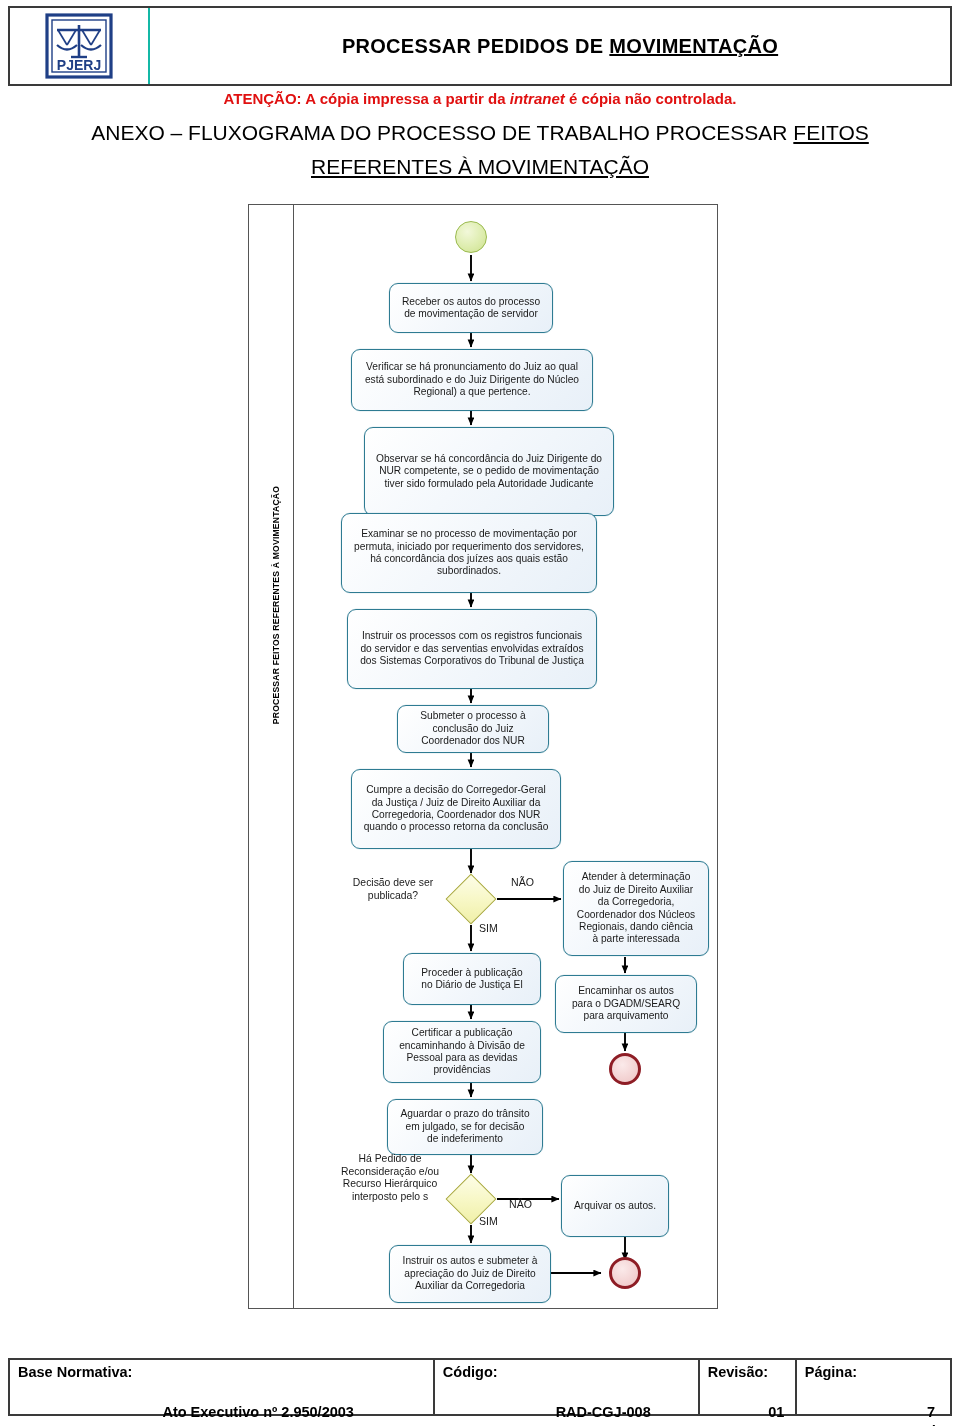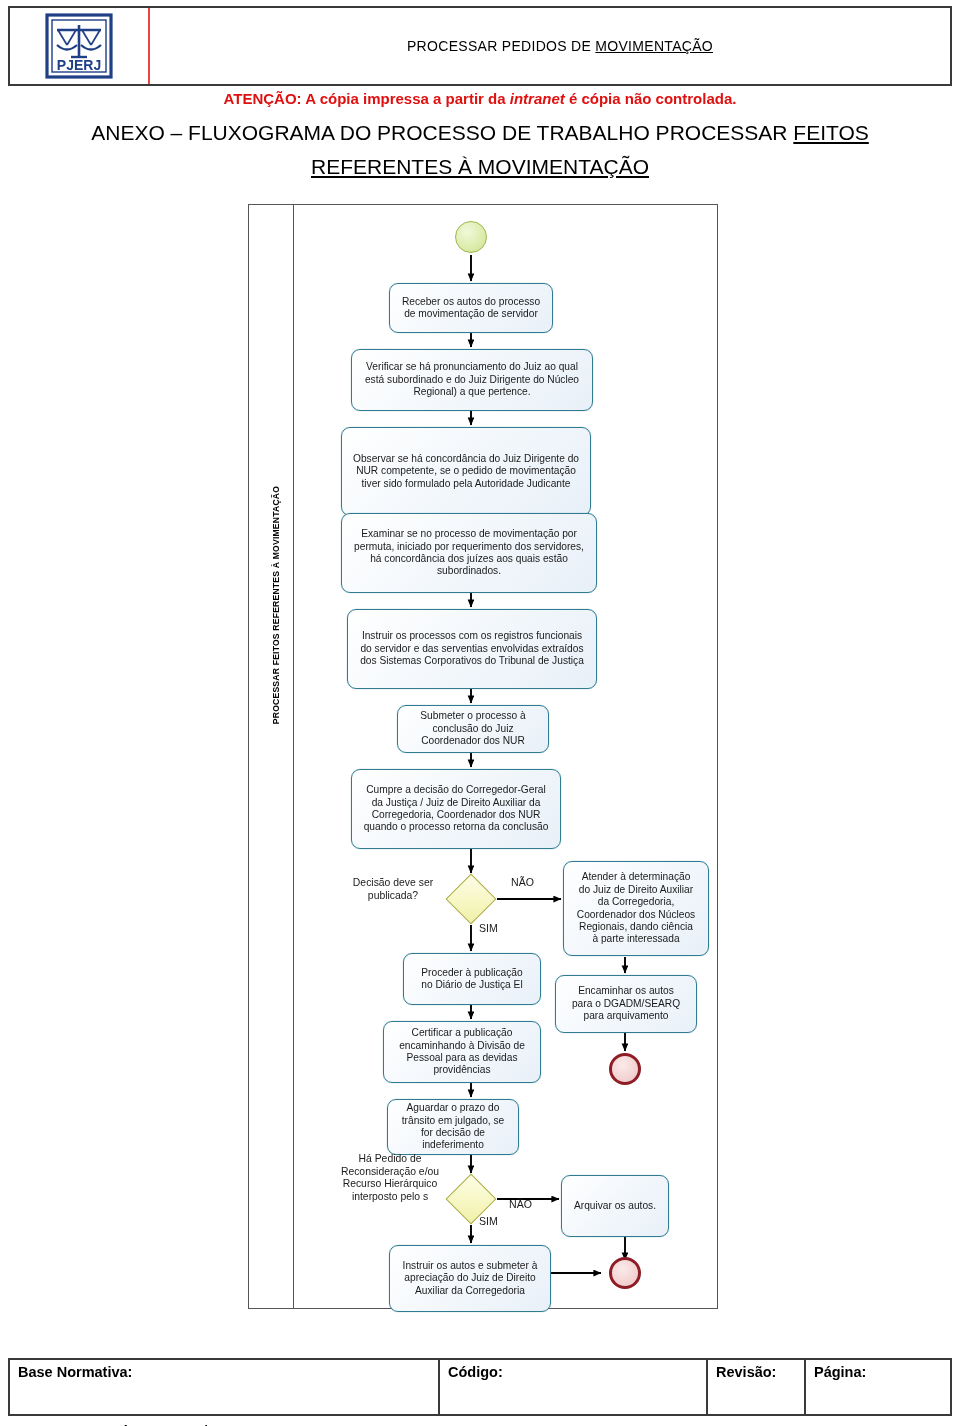--- a/index.html
+++ b/index.html
@@ -22,38 +22,39 @@
     left: 8px;
     top: 6px;
     width: 944px;
     height: 80px;
     border: 2px solid #3a3a3a;
     box-sizing: border-box;
     display: flex;
   }
   #header-logo-cell {
     width: 140px;
-    border-right: 2px solid #ef4444;
+    border-right: 2px solid #14b8a6;
     box-sizing: border-box;
     display: flex;
     align-items: center;
     justify-content: center;
   }
   #header-title-cell {
     flex: 1;
     display: flex;
     align-items: center;
     justify-content: center;
     padding-left: 20px;
     box-sizing: border-box;
   }
   #header-title-cell .title-text {
-    font-size: 14px;
+    font-size: 20px;
     letter-spacing: 0.3px;
     white-space: nowrap;
+    font-weight: bold;
   }
   .u { text-decoration: underline; }
 
   
   .logo-box {
     width: 72px;
     height: 66px;
     position: relative;
   }
   .logo-svg { display:block; }
@@ -209,21 +210,21 @@
     height: 58px;
     border: 2px solid #3a3a3a;
     box-sizing: border-box;
     display: flex;
   }
   .f-cell {
     box-sizing: border-box;
     border-right: 2px solid #3a3a3a;
     padding: 3px 6px 3px 8px;
     display: flex;
-    flex-direction: column;
+    flex-direction: row;
     justify-content: flex-start;
   }
   .f-cell:last-child { border-right: none; }
   .f-head {
     font-size: 14.5px;
     font-weight: bold;
     line-height: 19px;
   }
   .f-val {
     font-size: 14.5px;
@@ -330,21 +331,21 @@
     <div class="node start-node" style="left:162px; top:16px; width:32px; height:32px;"></div>
 
     <div class="node proc" style="left:96px; top:78px; width:164px; height:50px;">
       <span>Receber os autos do processo de movimentação de servidor</span>
     </div>
 
     <div class="node proc" style="left:58px; top:144px; width:242px; height:62px;">
       <span>Verificar se há pronunciamento do Juiz ao qual está subordinado e do Juiz Dirigente do Núcleo Regional) a que pertence.</span>
     </div>
 
-    <div class="node proc" style="left:48px; top:222px; width:250px; height:89px;">
+    <div class="node proc" style="left:71px; top:222px; width:250px; height:89px;">
       <span>Observar se há concordância do Juiz Dirigente do NUR competente, se o pedido de movimentação tiver sido formulado pela Autoridade Judicante</span>
     </div>
 
     <div class="node proc" style="left:48px; top:308px; width:256px; height:80px;">
       <span>Examinar se no processo de movimentação por permuta, iniciado por requerimento dos servidores, há concordância dos juízes aos quais estão subordinados.</span>
     </div>
 
     <div class="node proc" style="left:54px; top:404px; width:250px; height:80px;">
       <span>Instruir os processos com os registros funcionais do servidor e das serventias envolvidas extraídos dos Sistemas Corporativos do Tribunal de Justiça</span>
     </div>
@@ -375,36 +376,36 @@
     <div class="node proc" style="left:262px; top:770px; width:142px; height:58px;">
       <span>Encaminhar os autos para o DGADM/SEARQ para arquivamento</span>
     </div>
 
     <div class="node proc" style="left:90px; top:816px; width:158px; height:62px;">
       <span>Certificar a publicação encaminhando à Divisão de Pessoal para as devidas providências</span>
     </div>
 
     <div class="node end-node" style="left:316px; top:848px; width:32px; height:32px;"></div>
 
-    <div class="node proc" style="left:94px; top:894px; width:132px; height:56px;">
+    <div class="node proc" style="left:94px; top:894px; width:156px; height:56px;">
       <span>Aguardar o prazo do trânsito em julgado, se for decisão de indeferimento</span>
     </div>
 
     <div class="diamond-wrap" style="left:160px; top:976px; width:36px; height:36px;">
       <div class="diamond"></div>
     </div>
     <div class="free-text" style="left:36px; top:948px; width:122px;">Há Pedido de Reconsideração e/ou Recurso Hierárquico interposto pelo s</div>
     <div class="edge-label" style="left:216px; top:993px;">NÃO</div>
     <div class="edge-label" style="left:186px; top:1010px;">SIM</div>
 
     <div class="node proc" style="left:268px; top:970px; width:108px; height:62px;">
       <span>Arquivar os autos.</span>
     </div>
 
-    <div class="node proc" style="left:96px; top:1040px; width:162px; height:67px;">
+    <div class="node proc" style="left:96px; top:1040px; width:162px; height:58px;">
       <span>Instruir os autos e submeter à apreciação do Juiz de Direito Auxiliar da Corregedoria</span>
     </div>
 
     <div class="node end-node" style="left:316px; top:1052px; width:32px; height:32px;"></div>
 
   </div>
 </div>
 
 <div id="footer-table">
   <div class="f-cell" id="fc-base">

